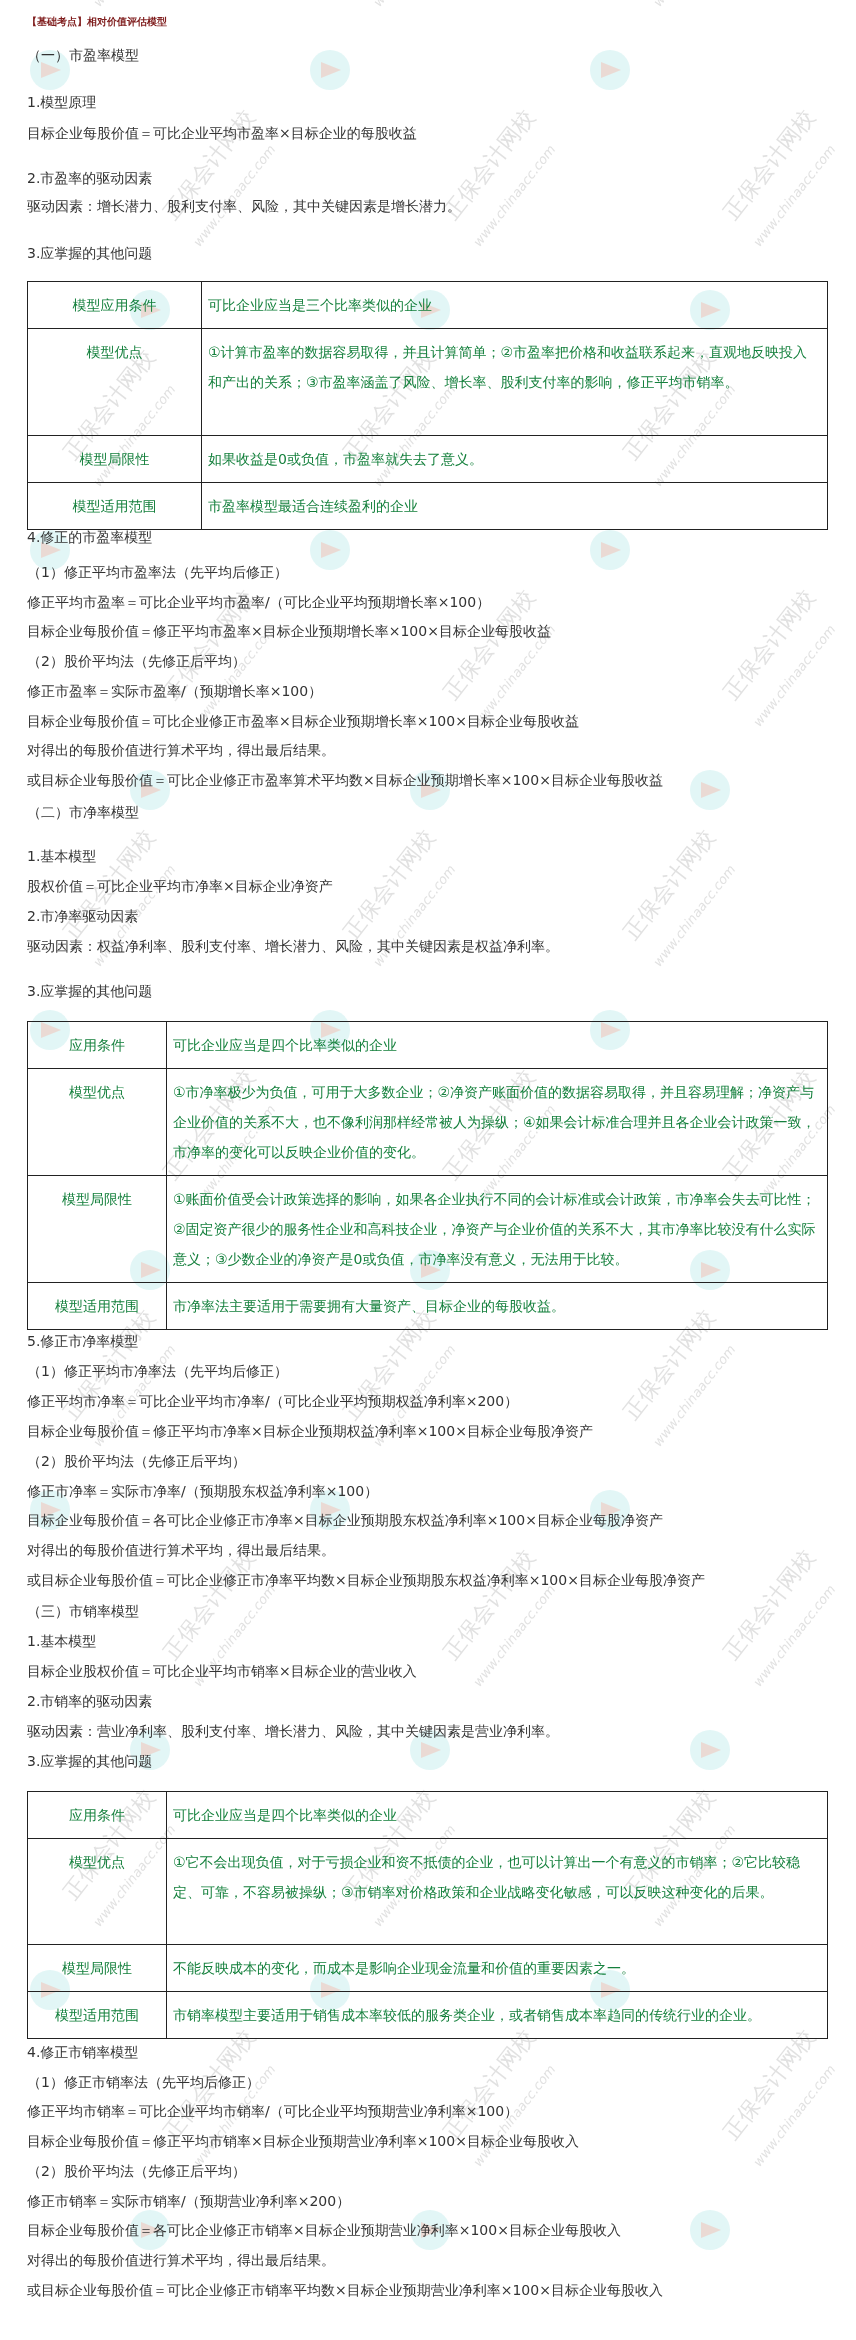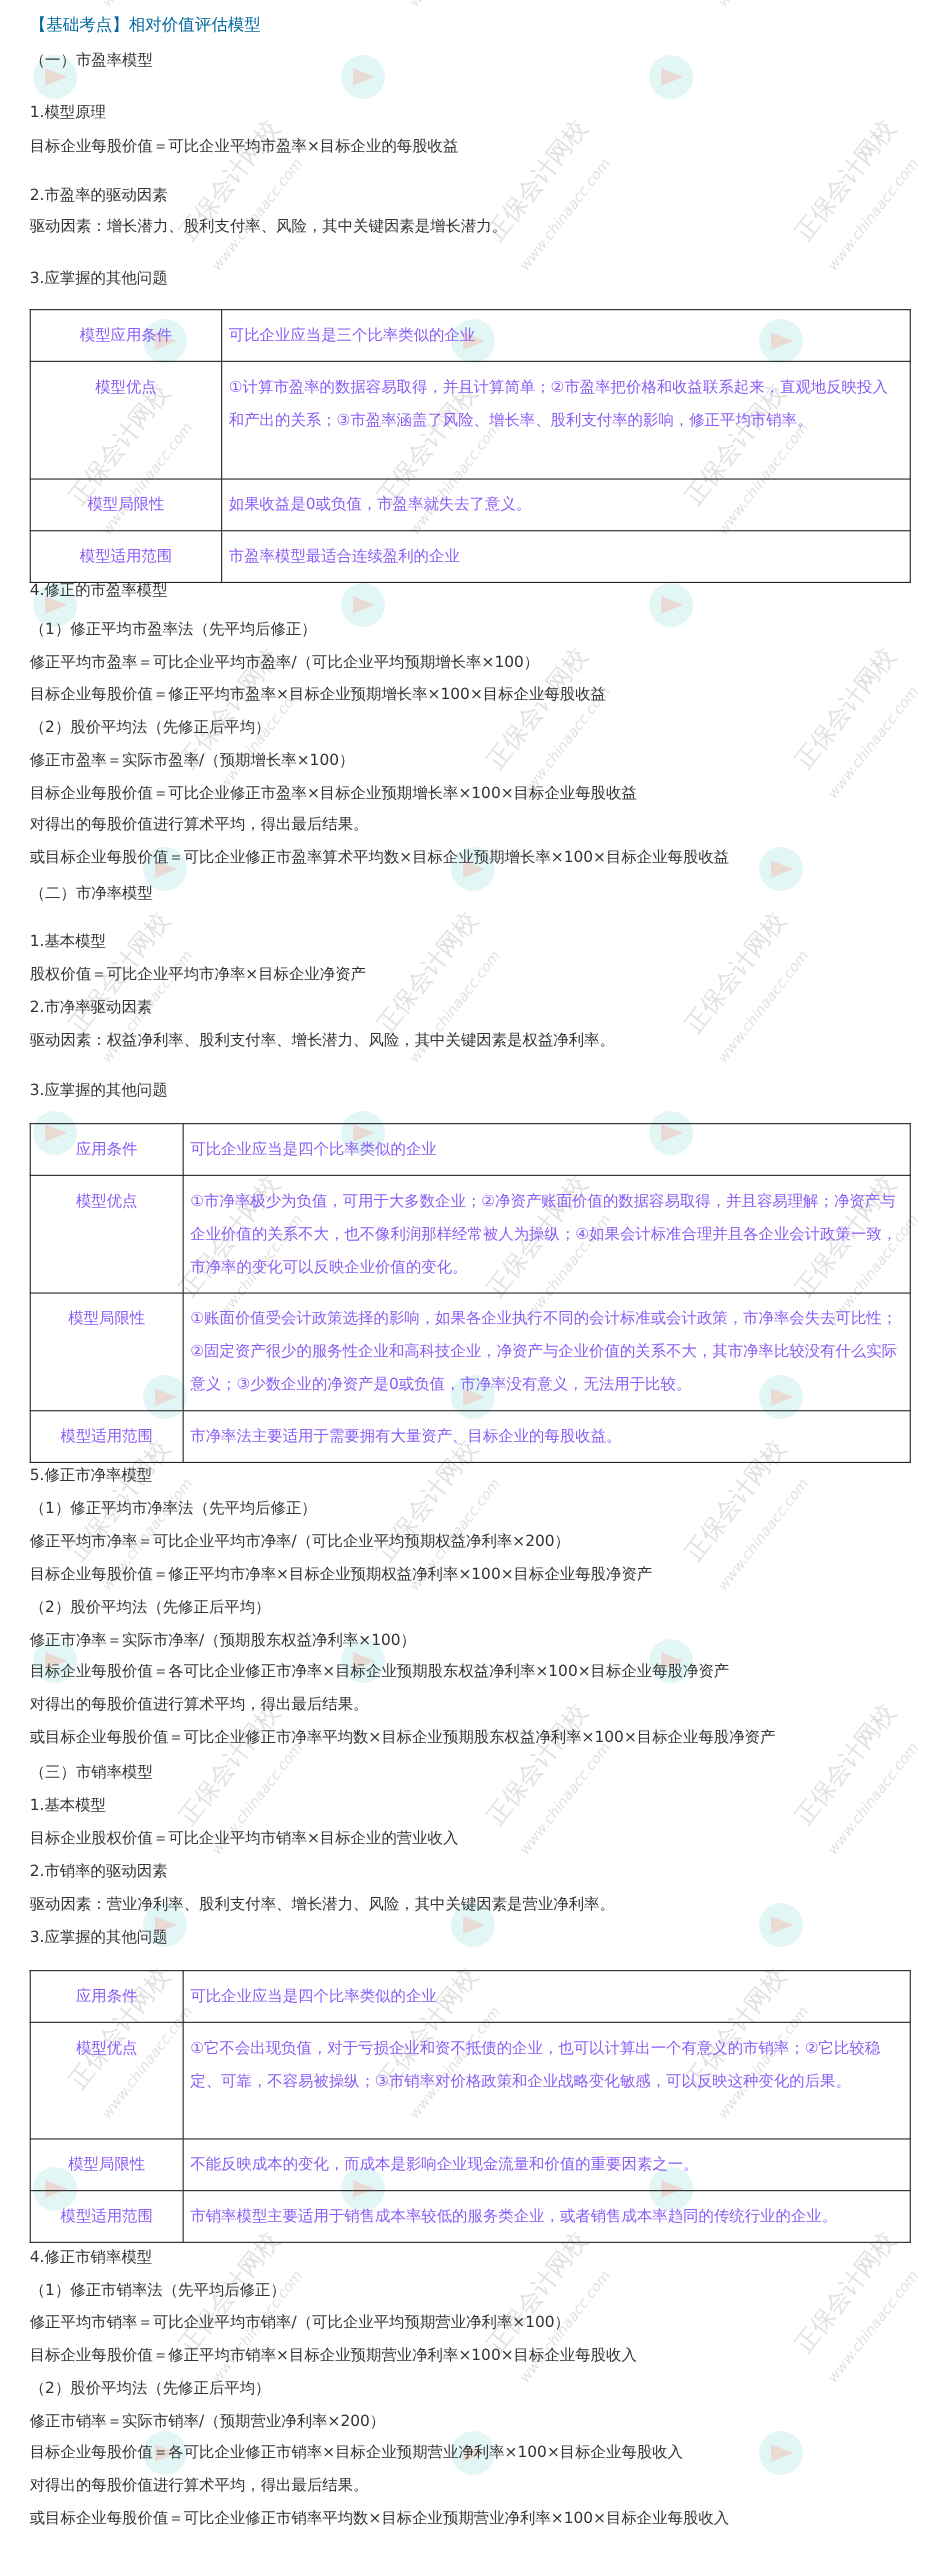--- a/index.html
+++ b/index.html
@@ -27,24 +27,24 @@
   .wm .wm-logo:after {
     content: ""; position: absolute; left: 11px; top: 12px;
     border-left: 20px solid rgba(240,200,190,0.6);
     border-top: 8px solid transparent; border-bottom: 8px solid transparent;
   }
   .content { position: absolute; left: 0; top: 0; width: 856px; z-index: 1; }
   .line {
     position: absolute; left: 27px; font-size: 14px; line-height: 20px;
     white-space: nowrap; color: #333333;
   }
-  .title { font-weight: normal; font-size: 15px; color: #0369a1; }
+  .title { font-weight: bold; font-size: 10px; color: #7f1d1d; }
   table.kv {
     position: absolute; left: 27px; width: 801px; border-collapse: collapse;
-    font-size: 14px; color: #8b5cf6; border-radius: 18px;
+    font-size: 14px; color: #15803d; border-radius: 18px;
   }
   table.kv td {
     border: 1.5px solid #222; vertical-align: top; padding: 8px 6px;
     line-height: 30px;
   }
   table.kv td.k { text-align: center; }
 </style>
 </head>
 <body>
 

